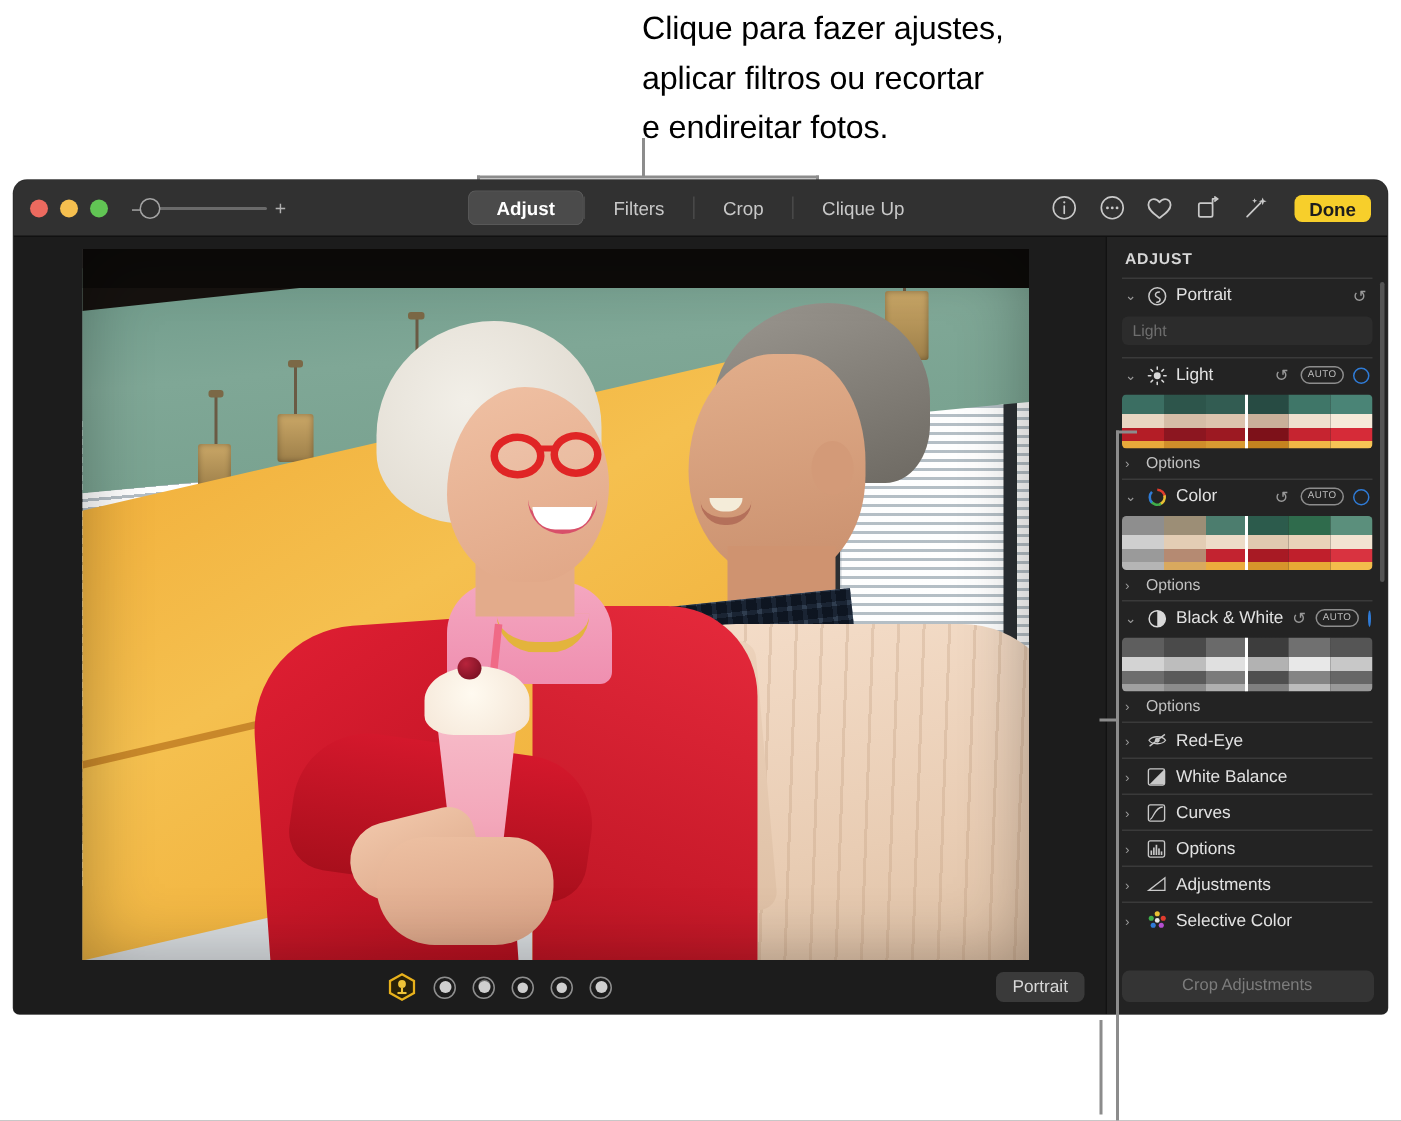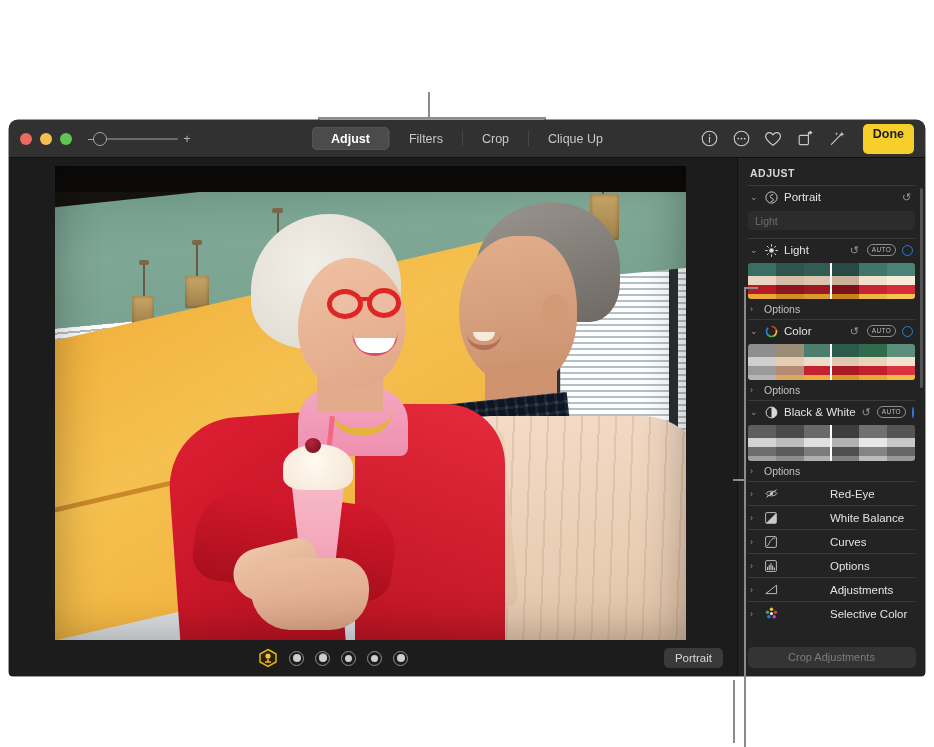--- a/index.html
+++ b/index.html
@@ -71,21 +71,21 @@
   }
   .seg-btn.active { background: #4b4b4b; color: #fff; font-weight: 600; box-shadow: inset 0 0 0 0.5px #5d5d5d; }
   .seg-sep { width: 1px; background: #4a4a4a; margin: 4px 0; align-self: stretch; }
 
   
   #title-tools { position: absolute; right: 11px; display: flex; align-items: center; gap: 13px; }
   .ticon { width: 19px; height: 19px; color: #c9c9c9; display: flex; align-items: center; justify-content: center; }
   .ticon svg { display: block; }
   #done-btn {
     background: #f7cf2b; color: #1d1d1d; font-size: 12.5px; font-weight: 700;
-    padding: 3px 10px 12px; border-radius: 5px; line-height: 1.2; margin-left: 3px;
+    padding: 3px 10px 0; border-radius: 5px; line-height: 1.2; margin-left: 3px;
   }
 
   
   #body { display: flex; height: 518px; }
 
   
   #canvas { position: relative; flex: 1; background: #1c1c1c; }
   #photo-wrap {
     position: absolute; left: 46px; top: 8px; width: 631px; height: 474px;
     overflow: hidden; background: #000;
@@ -343,40 +343,43 @@
   .fs-cell { flex: 1; }
   .fs-marker { position: absolute; top: 0; bottom: 0; width: 2px; background: #fff; }
 
   .options-row { display: flex; align-items: center; gap: 6px; padding: 3px 2px 4px; }
   .options-row .chev { font-size: 9px; }
   .options-row span.t { color: #c2c2c2; font-size: 10.5px; }
 
   .item-row {
     display: flex; align-items: center; height: 23px; gap: 6px; padding: 0 2px;
   }
-  .item-row .ilabel { color: #e2e2e2; font-size: 11.5px; margin-left: 46px; }
+  .item-row .ilabel { color: #e2e2e2; font-size: 11.5px; }
 
   #panel-footer { height: 38px; display: flex; align-items: center; justify-content: center; background: #232323; }
   #reset-btn {
     width: 168px; height: 21px; background: #343434; border-radius: 5px;
     color: #7c7c7c; font-size: 11px; display:flex; align-items:center; justify-content:center;
   }
   .panel-scrollbar {
     position: absolute; right: 2px; top: 30px; width: 3px; height: 200px;
     background: #545454; border-radius: 2px;
   }
 
   
   svg { overflow: visible; }
 </style>
 </head>
 <body>
 
 <div id="root">
 
+  <div class="callout-text" id="callout-top">Clique para fazer ajustes,
+aplicar filtros ou recortar
+e endireitar fotos.</div>
 
   <div class="leader v" style="left:428px; top:92px; height:26px;"></div>
   <div class="leader h" style="left:318px; top:117px; width:228px;"></div>
   <div class="leader v" style="left:318px; top:117px; height:20px;"></div>
   <div class="leader v" style="left:544px; top:117px; height:20px;"></div>
 
   <div id="window">
 
     <div id="titlebar">
       <div class="traffic">

